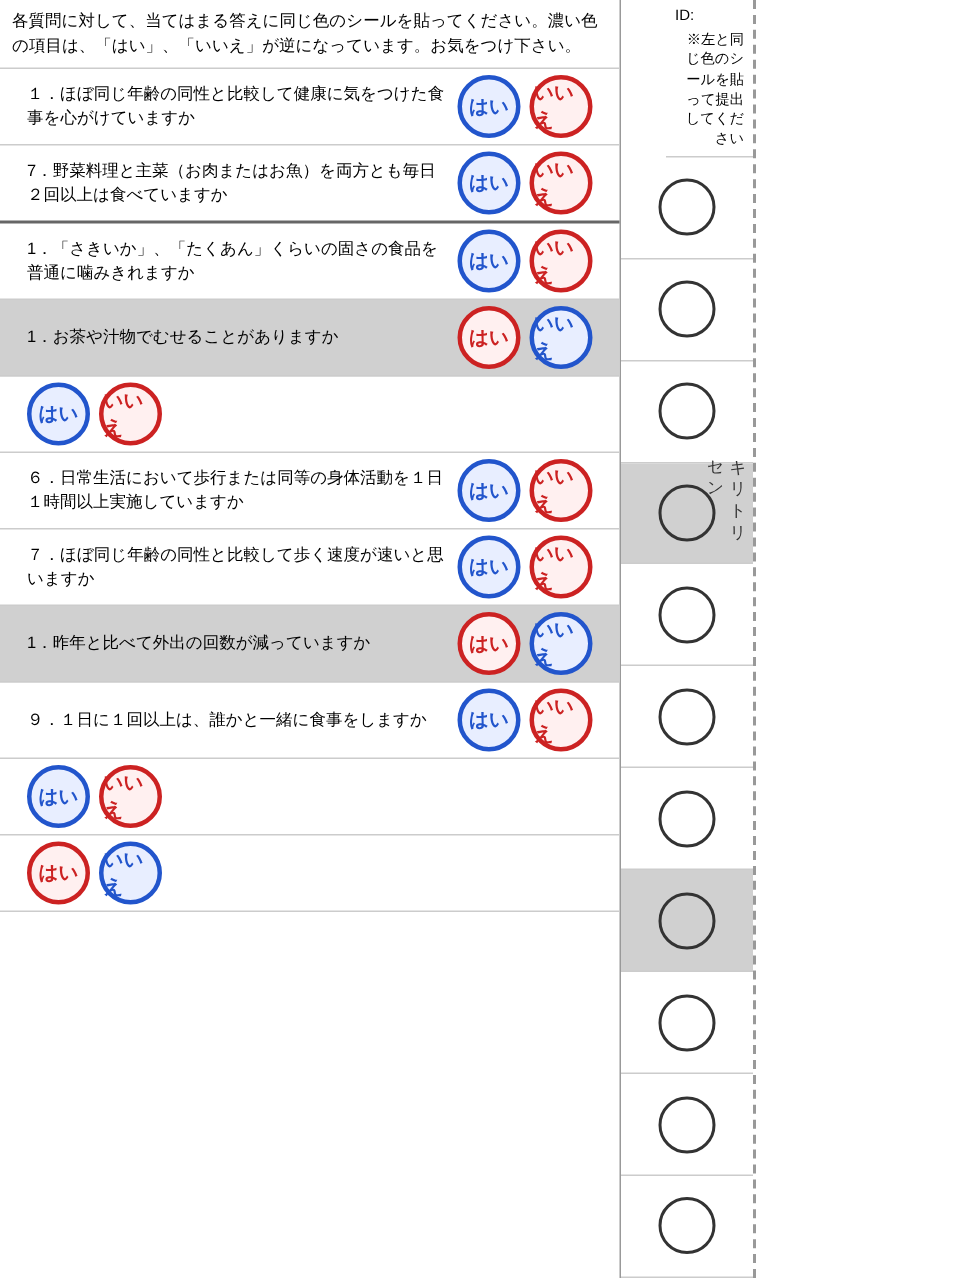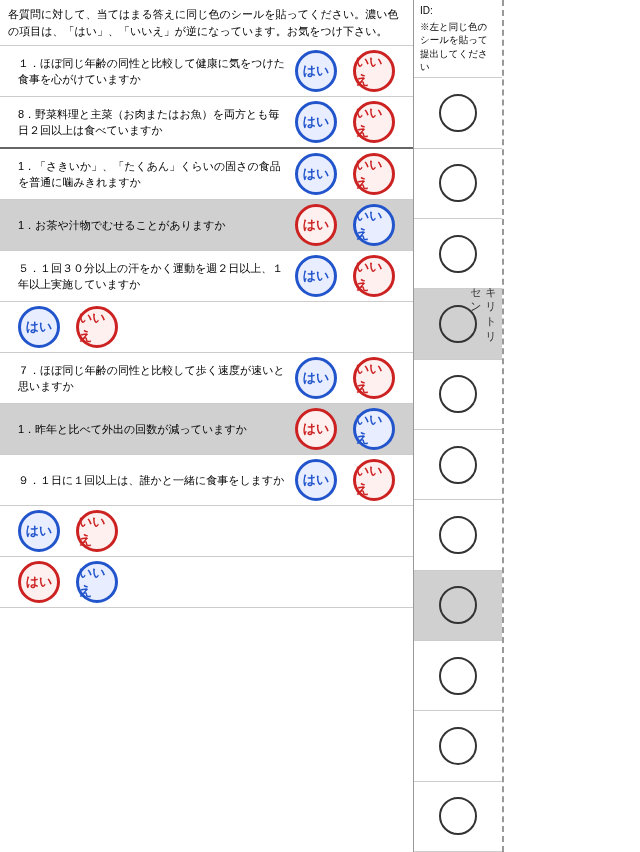--- a/index.html
+++ b/index.html
@@ -41,21 +41,21 @@
       background-color: #d0d0d0;
     }
     .question-text {
       flex: 1;
       font-size: 11px;
       line-height: 1.5;
       padding-right: 6px;
     }
     .answer-btns {
       display: flex;
-      gap: 16px;
+      gap: 6px;
       align-items: center;
       flex-shrink: 0;
     }
     .btn-circle {
       width: 42px;
       height: 42px;
       border-radius: 50%;
       border: 3px solid;
       display: flex;
       align-items: center;
@@ -80,20 +80,21 @@
       display: flex;
       flex-direction: column;
       position: relative;
     }
     .id-header {
       padding: 4px 6px;
       font-size: 10px;
       line-height: 1.4;
       border-bottom: 1px solid #ccc;
       min-height: 72px;
+      margin-left: 30px;
     }
     .circles-area {
       flex: 1;
       display: flex;
       flex-direction: column;
       position: relative;
     }
     .circle-row {
       display: flex;
       align-items: center;
@@ -143,48 +144,48 @@
     </div>
     <div class="questions-area" id="questions-container">
     <div class="question-row">
           <div class="question-text">１．ほぼ同じ年齢の同性と比較して健康に気をつけた食事を心がけていますか</div>
           <div class="answer-btns">
             <div class="btn-circle btn-blue">はい</div>
             <div class="btn-circle btn-red">いいえ</div>
           </div>
         </div>
         <div class="question-row section-separator">
-          <div class="question-text">8．野菜料理と主菜（お肉またはお魚）を両方とも毎日２回以上は食べていますか</div>
+          <div class="question-text">7．野菜料理と主菜（お肉またはお魚）を両方とも毎日２回以上は食べていますか</div>
           <div class="answer-btns">
             <div class="btn-circle btn-blue">はい</div>
             <div class="btn-circle btn-red">いいえ</div>
           </div>
         </div>
         <div class="question-row">
           <div class="question-text">1．「さきいか」、「たくあん」くらいの固さの食品を普通に噛みきれますか</div>
           <div class="answer-btns">
             <div class="btn-circle btn-blue">はい</div>
             <div class="btn-circle btn-red">いいえ</div>
           </div>
         </div>
         <div class="question-row gray-bg">
           <div class="question-text">1．お茶や汁物でむせることがありますか</div>
           <div class="answer-btns">
             <div class="btn-circle btn-red">はい</div>
             <div class="btn-circle btn-blue">いいえ</div>
           </div>
         </div>
         <div class="question-row">
-          <div class="question-text">５．１回３０分以上の汗をかく運動を週２日以上、１年以上実施していますか</div>
-          <div class="answer-btns">
-            <div class="btn-circle btn-blue">はい</div>
-            <div class="btn-circle btn-red">いいえ</div>
-          </div>
-        </div>
-        <div class="question-row">
+          <div class="answer-btns">
+            <div class="btn-circle btn-blue">はい</div>
+            <div class="btn-circle btn-red">いいえ</div>
+          </div>
+        </div>
+        <div class="question-row">
+          <div class="question-text">６．日常生活において歩行または同等の身体活動を１日１時間以上実施していますか</div>
           <div class="answer-btns">
             <div class="btn-circle btn-blue">はい</div>
             <div class="btn-circle btn-red">いいえ</div>
           </div>
         </div>
         <div class="question-row">
           <div class="question-text">７．ほぼ同じ年齢の同性と比較して歩く速度が速いと思いますか</div>
           <div class="answer-btns">
             <div class="btn-circle btn-blue">はい</div>
             <div class="btn-circle btn-red">いいえ</div>
@@ -214,21 +215,21 @@
           <div class="answer-btns">
             <div class="btn-circle btn-red">はい</div>
             <div class="btn-circle btn-blue">いいえ</div>
           </div>
         </div>
       </div>
   </div>
   <div class="side-panel dashed-right">
     <div class="id-header">
       <div>ID:</div>
-      <div style="font-size:9.5px; margin-top:2px; line-height:1.4;">
+      <div style="font-size:9.5px; margin-top:2px; line-height:1.4;text-align:right;">
         <span>※左と同じ色のシールを貼って提出してください</span>
       </div>
     </div>
     <div class="circles-area" id="circles-container" style="position: relative;">
 
     <div class="circle-row">
           <div class="big-circle"></div>
         </div>
         <div class="circle-row">
           <div class="big-circle"></div>

